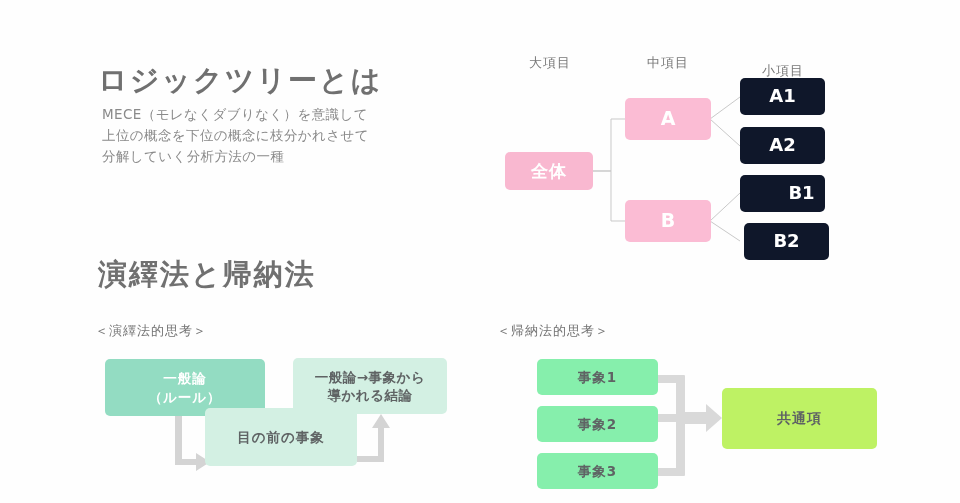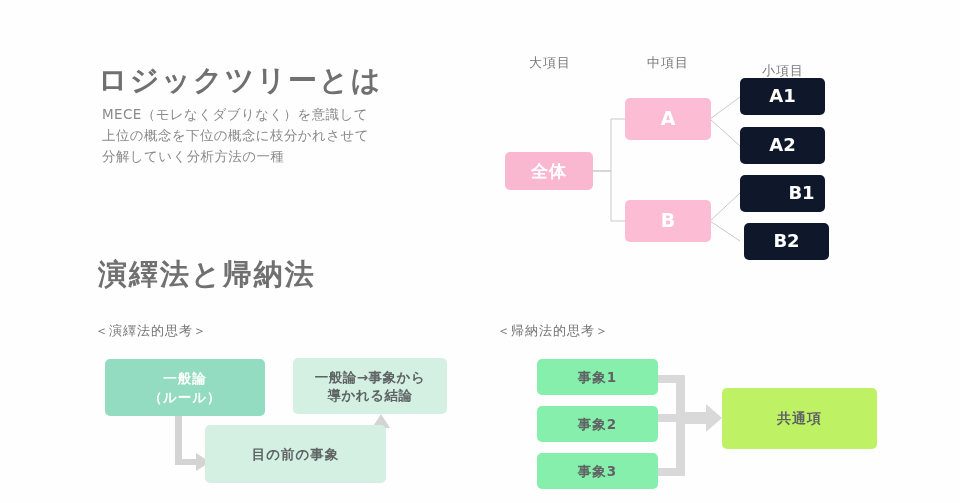--- a/index.html
+++ b/index.html
@@ -177,21 +177,21 @@
 
       <path d="M175,413 L182,413 L182,459 L196,459 L196,453 L210,462 L196,471 L196,465 L175,465 Z"></path>
 
       <path d="M357,456 L378,456 L378,428 L372,428 L381,414 L390,428 L384,428 L384,462 L357,462 Z"></path>
     </g>
   </svg>
 
   <div class="node mint-strong" style="left:105px; top:359px; width:160px; height:57px; font-size:13.5px; letter-spacing:1px;">一般論
 （ルール）</div>
 
-  <div class="node mint-light" style="left:205px; top:425px; width:181px; height:58px; font-size:13.5px; letter-spacing:1px;">目の前の事象</div>
+  <div class="node mint-light" style="left:205px; top:408px; width:152px; height:58px; font-size:13.5px; letter-spacing:1px;">目の前の事象</div>
 
   <div class="node mint-light" style="left:293px; top:358px; width:154px; height:56px; font-size:13.5px; letter-spacing:0.5px;">一般論→事象から
 導かれる結論</div>
 
   <svg class="conn">
     <g fill="#d9d9d9">
 
       <rect x="676" y="375" width="9" height="101" rx="1"></rect>
 
       <rect x="654" y="375" width="24" height="8" rx="1"></rect>

